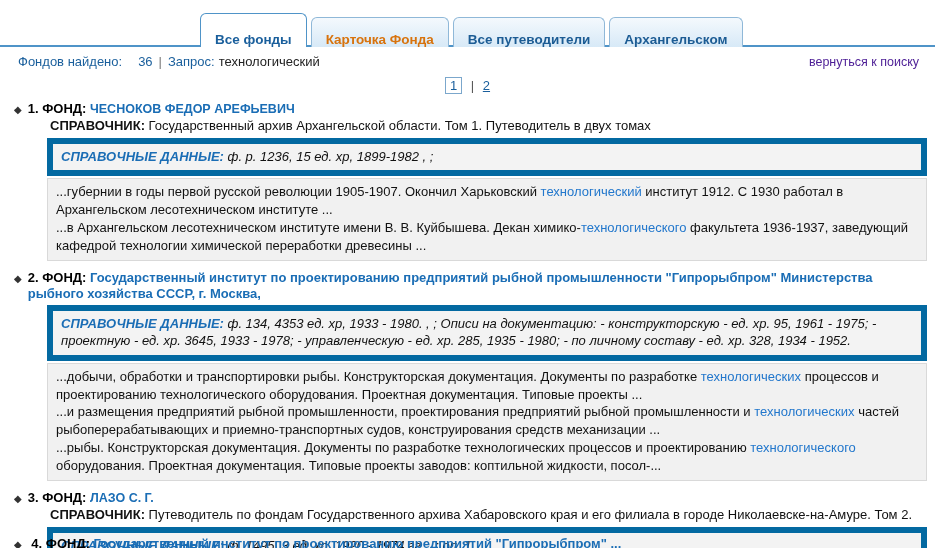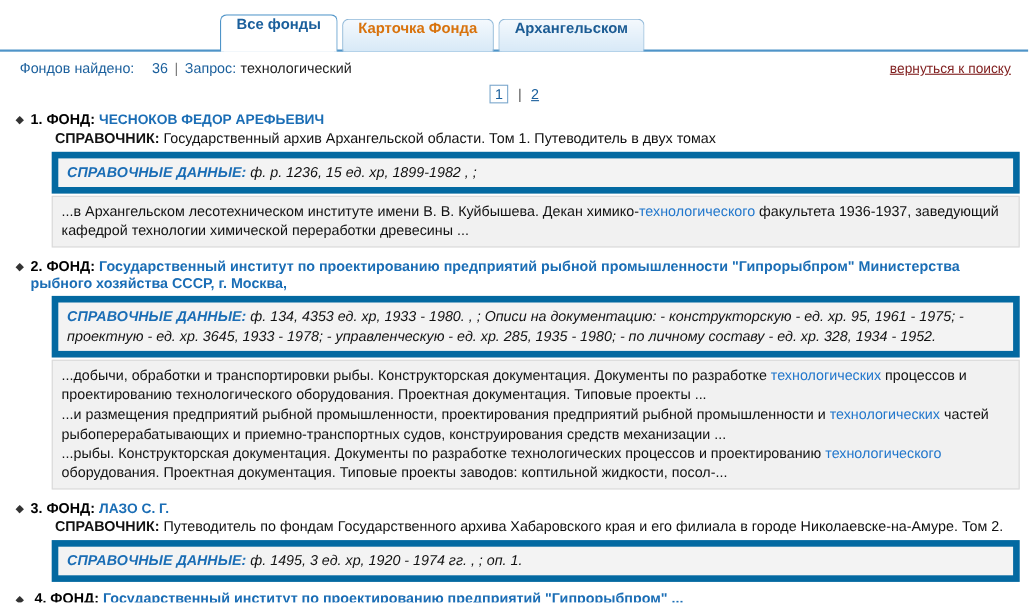--- a/index.html
+++ b/index.html
@@ -21,21 +21,21 @@
     position: relative;
     display: flex;
     align-items: flex-end;
     padding-left: 200px;
     gap: 4px;
   }
   .tab {
     height: 30px;
     padding: 0 14px;
     display: flex;
-    align-items: flex-start;
+    align-items: flex-end;
     justify-content: center;
     font-size: 13.5px;
     font-weight: bold;
     color: #1c5c94;
     border: 1px solid #8fb8d8;
     border-bottom: none;
     border-radius: 6px 6px 0 0;
     background: linear-gradient(#f4f9fd, #d7e9f7);
     position: relative;
     top: 1px;
@@ -63,22 +63,21 @@
     align-items: baseline;
     padding: 7px 8px 5px 18px;
     font-size: 13px;
     color: #222;
   }
   .infobar .b { font-weight: normal; color: #1a5f9c; }
   .infobar .sep { color: #777; margin: 0 6px; }
   .infobar .spacer { flex: 1; }
   .backlink {
     font-size: 12.5px;
-    color: #7f1d1d;
-    text-decoration: underline;
+    color: #4c1d95;
     cursor: pointer;
     padding-right: 8px;
   }
 
   
   .pager {
     text-align: center;
     font-size: 13px;
     padding: 4px 0 8px 0;
     color: #333;
@@ -167,20 +166,23 @@
 <div id="page">
 
   <div class="tabbar">
     <div class="tab active">
       <span>Все фонды</span>
     </div>
     <div class="tab orange">
       <span>Карточка Фонда</span>
     </div>
     <div class="tab">
+      <span>Все путеводители</span>
+    </div>
+    <div class="tab">
       <span>Архангельском</span>
     </div>
   </div>
   <div class="tabline"></div>
 
   <div class="infobar">
     <span class="b">Фондов найдено:</span>
     <span class="b" style="margin-left:16px;">36</span>
     <span class="sep">|</span>
     <span class="b">Запрос:</span>
@@ -209,20 +211,23 @@
       <div class="guide-line">
         <span class="guide-label">СПРАВОЧНИК:</span>
         <span>Государственный архив Архангельской области. Том 1. Путеводитель в двух томах</span>
       </div>
       <div class="panel ref">
         <span class="ref-label">СПРАВОЧНЫЕ ДАННЫЕ:</span>
         <span>ф. р. 1236, 15 ед. хр, 1899-1982 , ;</span>
       </div>
       <div class="snippets">
         <div class="s">
+          <span>...губернии в годы первой русской революции 1905-1907. Окончил Харьковский </span><span class="hl">технологический</span><span> институт 1912. С 1930 работал в Архангельском лесотехническом институте ...</span>
+        </div>
+        <div class="s">
           <span>...в Архангельском лесотехническом институте имени В. В. Куйбышева. Декан химико-</span><span class="hl">технологического</span><span> факультета 1936-1937, заведующий кафедрой технологии химической переработки древесины ...</span>
         </div>
       </div>
     </div>
 
     <div class="record">
       <div class="rec-head">
         <span class="bullet">◆</span>
         <span class="rec-head-text">
           <span class="fond-label">2.</span>

